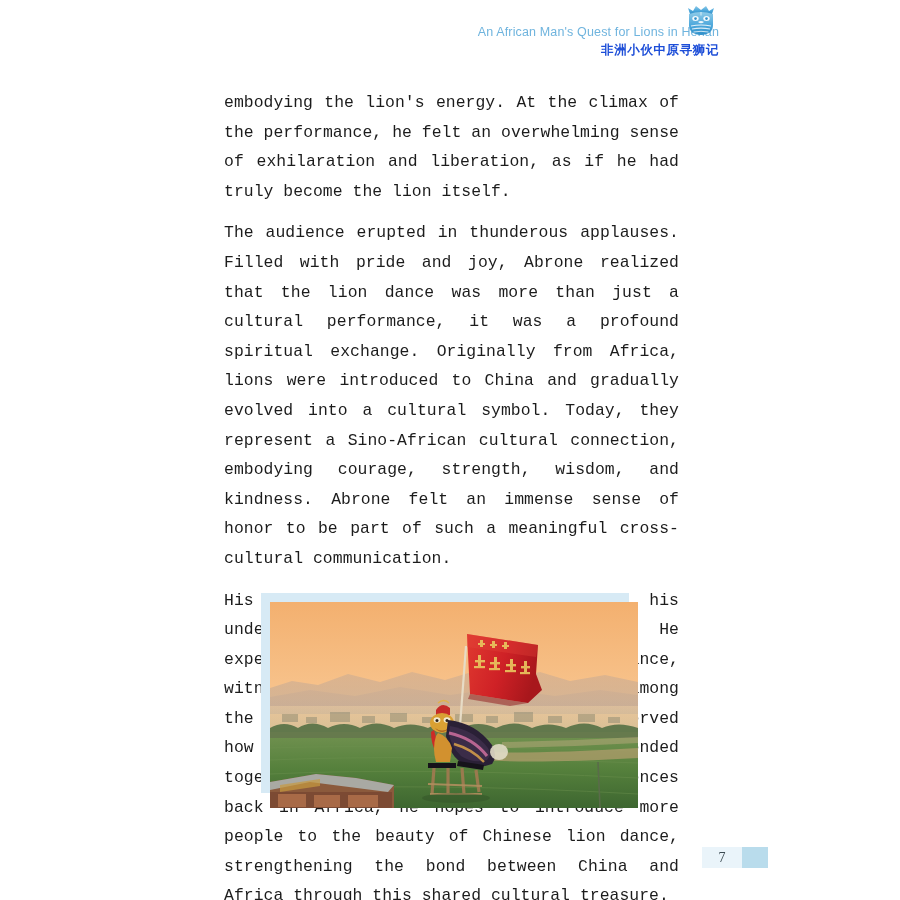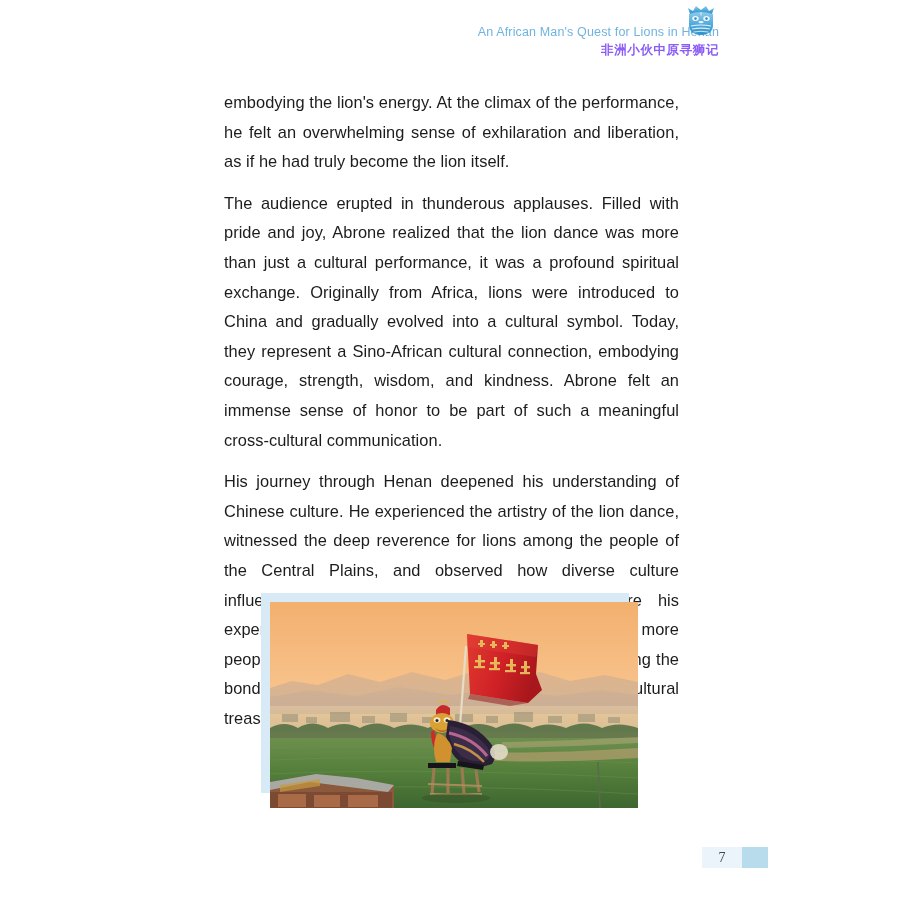--- a/index.html
+++ b/index.html
@@ -45,21 +45,21 @@
     letter-spacing: 0.15px;
     color: #6fb4de;
     white-space: nowrap;
   }
 
   .header-title-zh {
     font-family: "DejaVu Sans", "Liberation Sans", sans-serif;
     font-size: 12.5px;
     font-weight: bold;
     letter-spacing: 0.6px;
-    color: #8b5cf6;
+    color: #1d4ed8;
     margin-top: 5px;
     white-space: nowrap;
   }
 
   .header-logo {
     position: absolute;
     top: 3px;
     right: 182px;
     width: 34px;
     height: 34px;
@@ -67,21 +67,21 @@
 
   
   .content {
     position: absolute;
     top: 88px;
     left: 224px;
     width: 455px;
   }
 
   .para {
-    font-family: Liberation Sans, sans-serif;
+    font-family: Liberation Mono, monospace;
     font-size: 16.4px;
     line-height: 29.6px;
     color: #1c1c1c;
     text-align: justify;
     text-justify: inter-word;
     margin-bottom: 12px;
     letter-spacing: 0.05px;
   }
   .para:last-child { margin-bottom: 0; }
 

